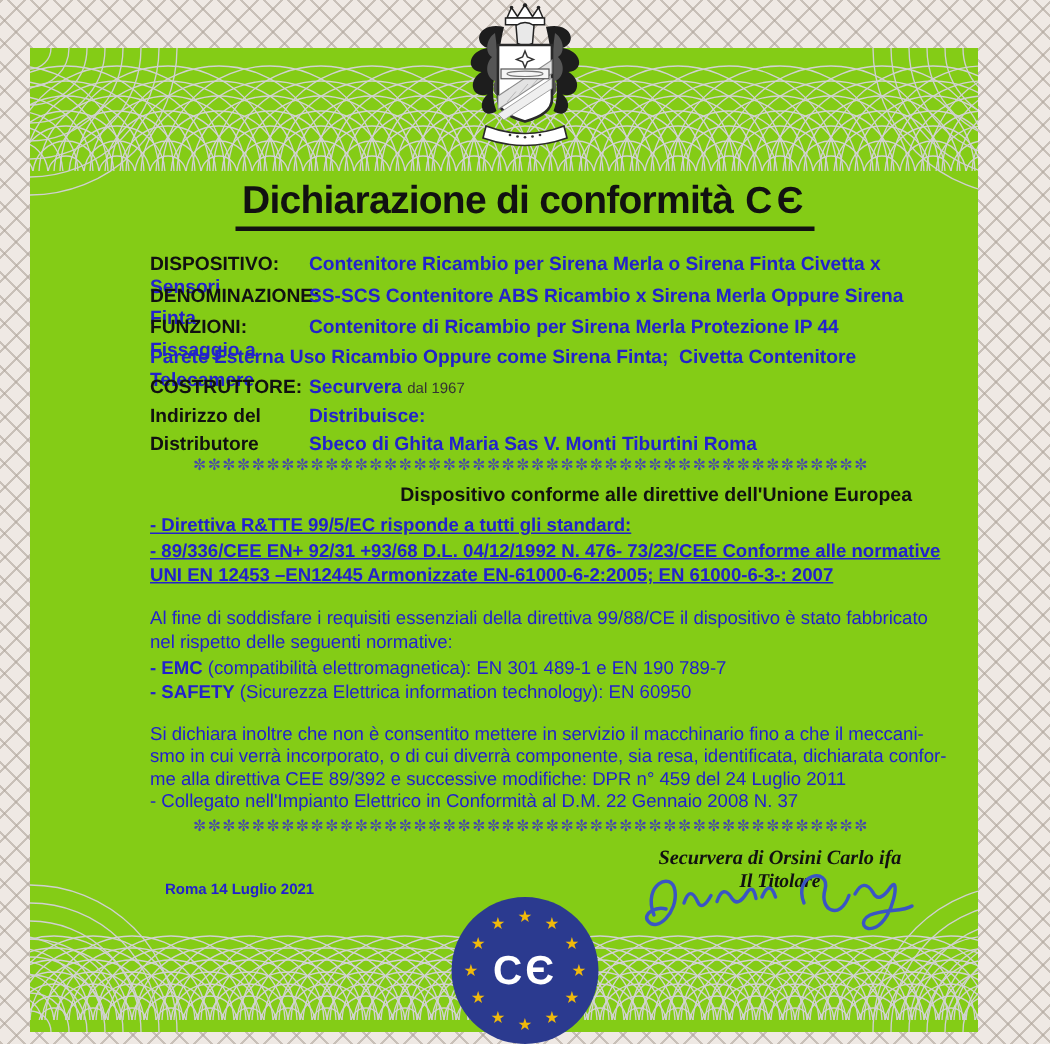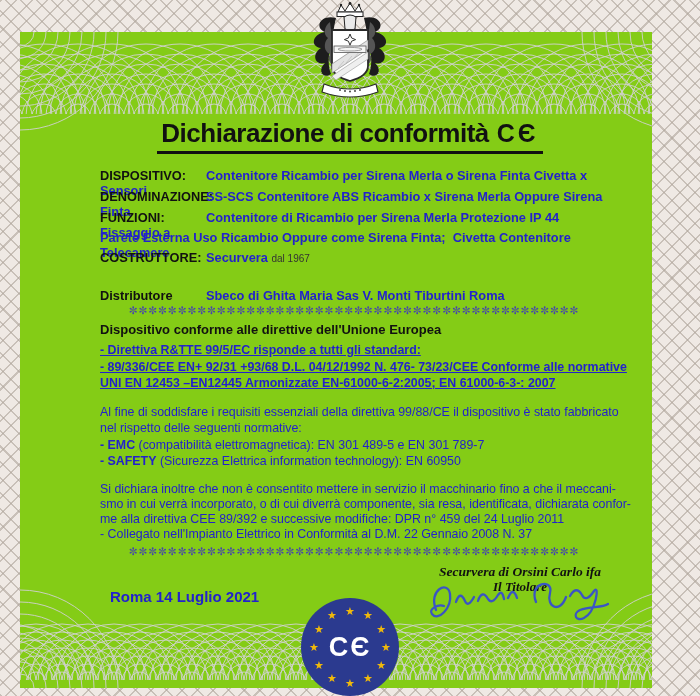--- a/index.html
+++ b/index.html
@@ -27,33 +27,33 @@
 
   
   .frow{font-size:12.8px;font-weight:700;}
   .frow .lbl{display:inline-block;width:106px;color:#111;}
   .frow .val{color:#2222cc;white-space:pre-wrap;}
   .note{font-size:10px;font-weight:400;color:#333;}
 
   .sep{font-family:"DejaVu Sans",sans-serif;font-size:10.5px;color:#4646ac;
        letter-spacing:1px;text-align:center;overflow:hidden;white-space:nowrap;height:15px;}
 
-  .heading{font-size:13px;font-weight:700;color:#111;text-align:left;}
+  .heading{font-size:13px;font-weight:700;color:#111;text-align:right;}
   .std{font-size:12.4px;font-weight:700;color:#2222cc;line-height:16.5px;text-decoration:underline;}
   .para{font-size:12.4px;font-weight:400;color:#2222cc;line-height:15.5px;}
   .para b{font-weight:700;}
 
   #sigBlock{left:390px;top:532px;width:220px;text-align:center;}
   .sig-name{font-family:"Liberation Serif",serif;font-style:italic;font-weight:700;
             font-size:13.5px;color:#111;}
   .sig-role{font-family:"Liberation Serif",serif;font-style:italic;font-weight:700;
             font-size:13px;color:#111;margin-top:-1px;}
   #sigScribble{position:absolute;left:398px;top:542px;pointer-events:none;}
 
-  #dateLine{left:90px;top:556px;font-size:15px;font-weight:700;color:#2222cc;}
+  #dateLine{left:90px;top:556px;font-size:10px;font-weight:700;color:#2222cc;}
 
   #crest{position:absolute;left:290px;top:2px;z-index:4;}
   #euBadge{position:absolute;left:299px;top:597px;z-index:4;}
   .z2{z-index:2;}
 </style>
 </head>
 <body>
 
 <div id="stage">
   <div id="frame"></div>
@@ -456,35 +456,38 @@
     <div class="abs z2 frow nowrap" style="top:178px">
       <span class="lbl">FUNZIONI:</span><span class="val">Contenitore di Ricambio per Sirena Merla Protezione IP 44 Fissaggio a</span>
     </div>
     <div class="abs z2 frow nowrap" style="top:198px">
       <span class="val">Parete Esterna Uso Ricambio Oppure come Sirena Finta;  Civetta Contenitore Telecamere</span>
     </div>
     <div class="abs z2 frow nowrap" style="top:218px">
       <span class="lbl">COSTRUTTORE:</span><span class="val">Securvera</span>
       <span class="note">dal 1967</span>
     </div>
+    <div class="abs z2 frow nowrap" style="top:237px">
+      <span class="lbl">Indirizzo del</span><span class="val">Distribuisce:</span>
+    </div>
     <div class="abs z2 frow nowrap" style="top:256px">
       <span class="lbl">Distributore</span><span class="val">Sbeco di Ghita Maria Sas V. Monti Tiburtini Roma</span>
     </div>
 
     <div class="abs z2 sep" style="top:272px">✼✼✼✼✼✼✼✼✼✼✼✼✼✼✼✼✼✼✼✼✼✼✼✼✼✼✼✼✼✼✼✼✼✼✼✼✼✼✼✼✼✼✼✼✼✼</div>
 
     <div class="abs z2 heading" style="top:290px">Dispositivo conforme alle direttive dell'Unione Europea</div>
     <div class="abs z2 std nowrap" style="top:310px">- Direttiva R&amp;TTE 99/5/EC risponde a tutti gli standard:</div>
     <div class="abs z2 std nowrap" style="top:327px">- 89/336/CEE EN+ 92/31 +93/68 D.L. 04/12/1992 N. 476- 73/23/CEE Conforme alle normative</div>
     <div class="abs z2 std nowrap" style="top:343px">UNI EN 12453 –EN12445 Armonizzate EN-61000-6-2:2005; EN 61000-6-3-: 2007</div>
 
     <div class="abs z2 para nowrap" style="top:373px">Al fine di soddisfare i requisiti essenziali della direttiva 99/88/CE il dispositivo è stato fabbricato</div>
     <div class="abs z2 para nowrap" style="top:389px">nel rispetto delle seguenti normative:</div>
     <div class="abs z2 para nowrap" style="top:406px">
-      <b>- EMC</b><span> (compatibilità elettromagnetica): EN 301 489-5 e EN 301 789-7</span>
+      <b>- EMC</b><span> (compatibilità elettromagnetica): EN 301 489-1 e EN 190 789-7</span>
     </div>
     <div class="abs z2 para nowrap" style="top:422px">
       <b>- SAFETY</b><span> (Sicurezza Elettrica information technology): EN 60950</span>
     </div>
 
     <div class="abs z2 para nowrap" style="top:450px">Si dichiara inoltre che non è consentito mettere in servizio il macchinario fino a che il meccani-</div>
     <div class="abs z2 para nowrap" style="top:465px">smo in cui verrà incorporato, o di cui diverrà componente, sia resa, identificata, dichiarata confor-</div>
     <div class="abs z2 para nowrap" style="top:480px">me alla direttiva CEE 89/392 e successive modifiche: DPR n° 459 del 24 Luglio 2011</div>
     <div class="abs z2 para nowrap" style="top:495px">- Collegato nell'Impianto Elettrico in Conformità al D.M. 22 Gennaio 2008 N. 37</div>
 

